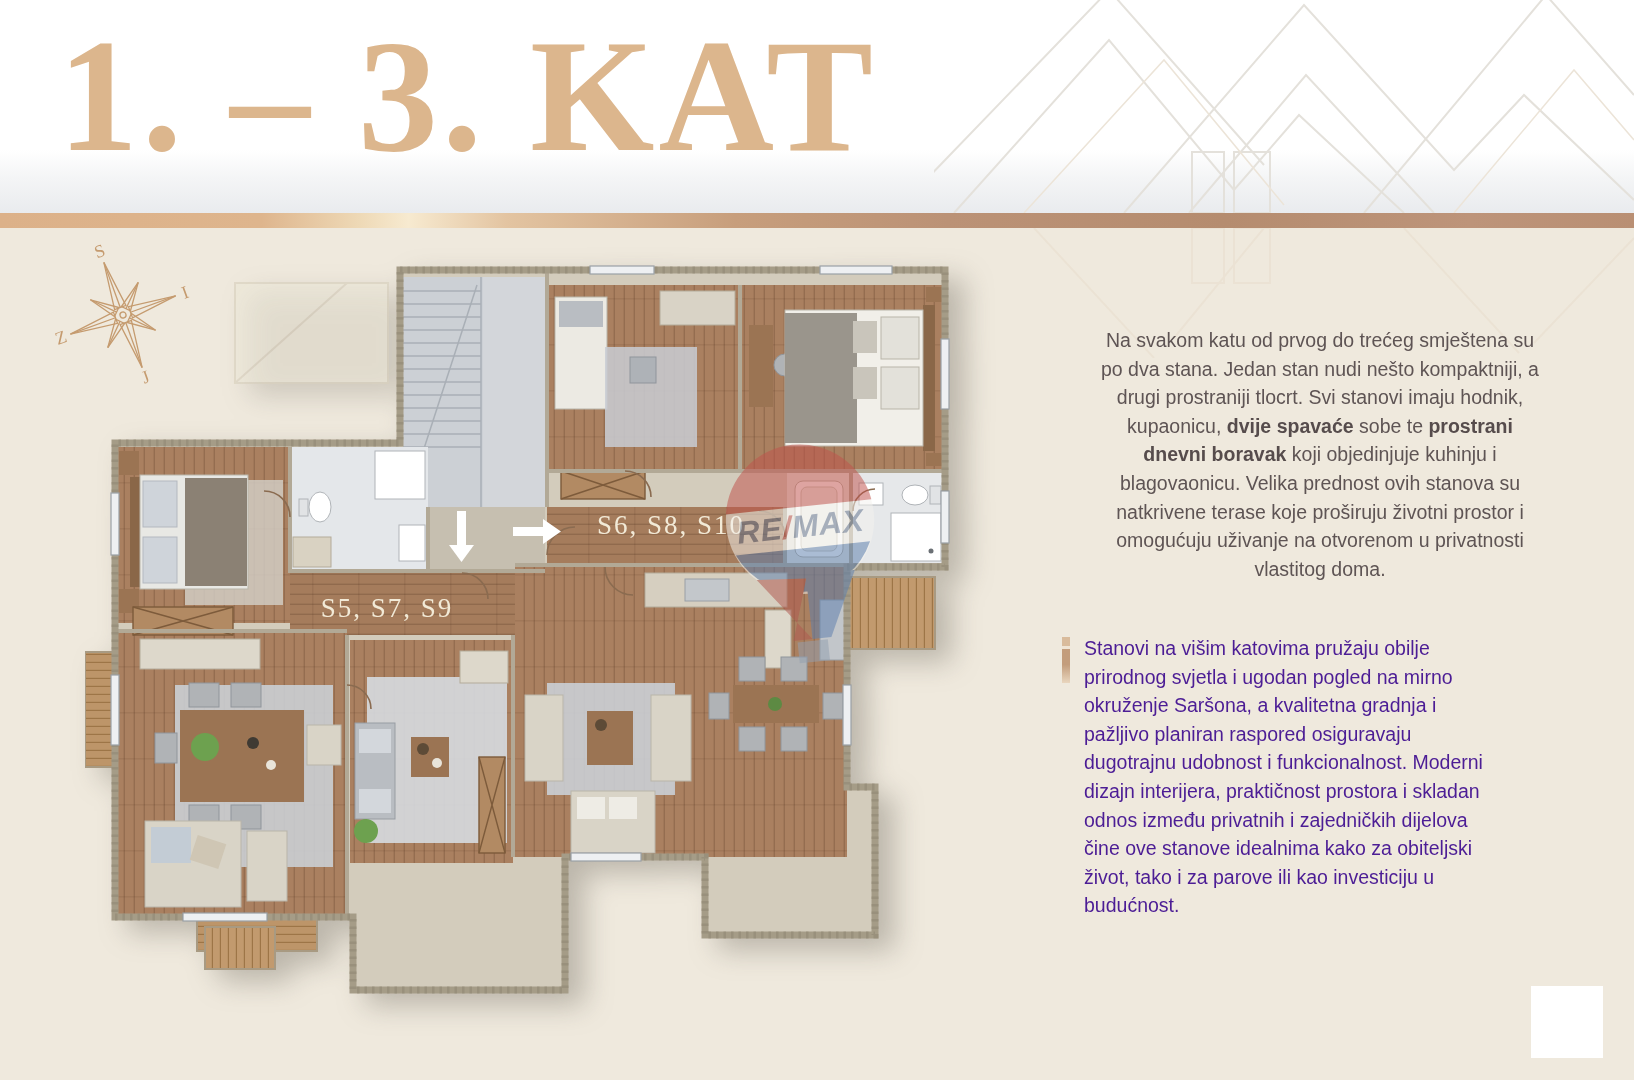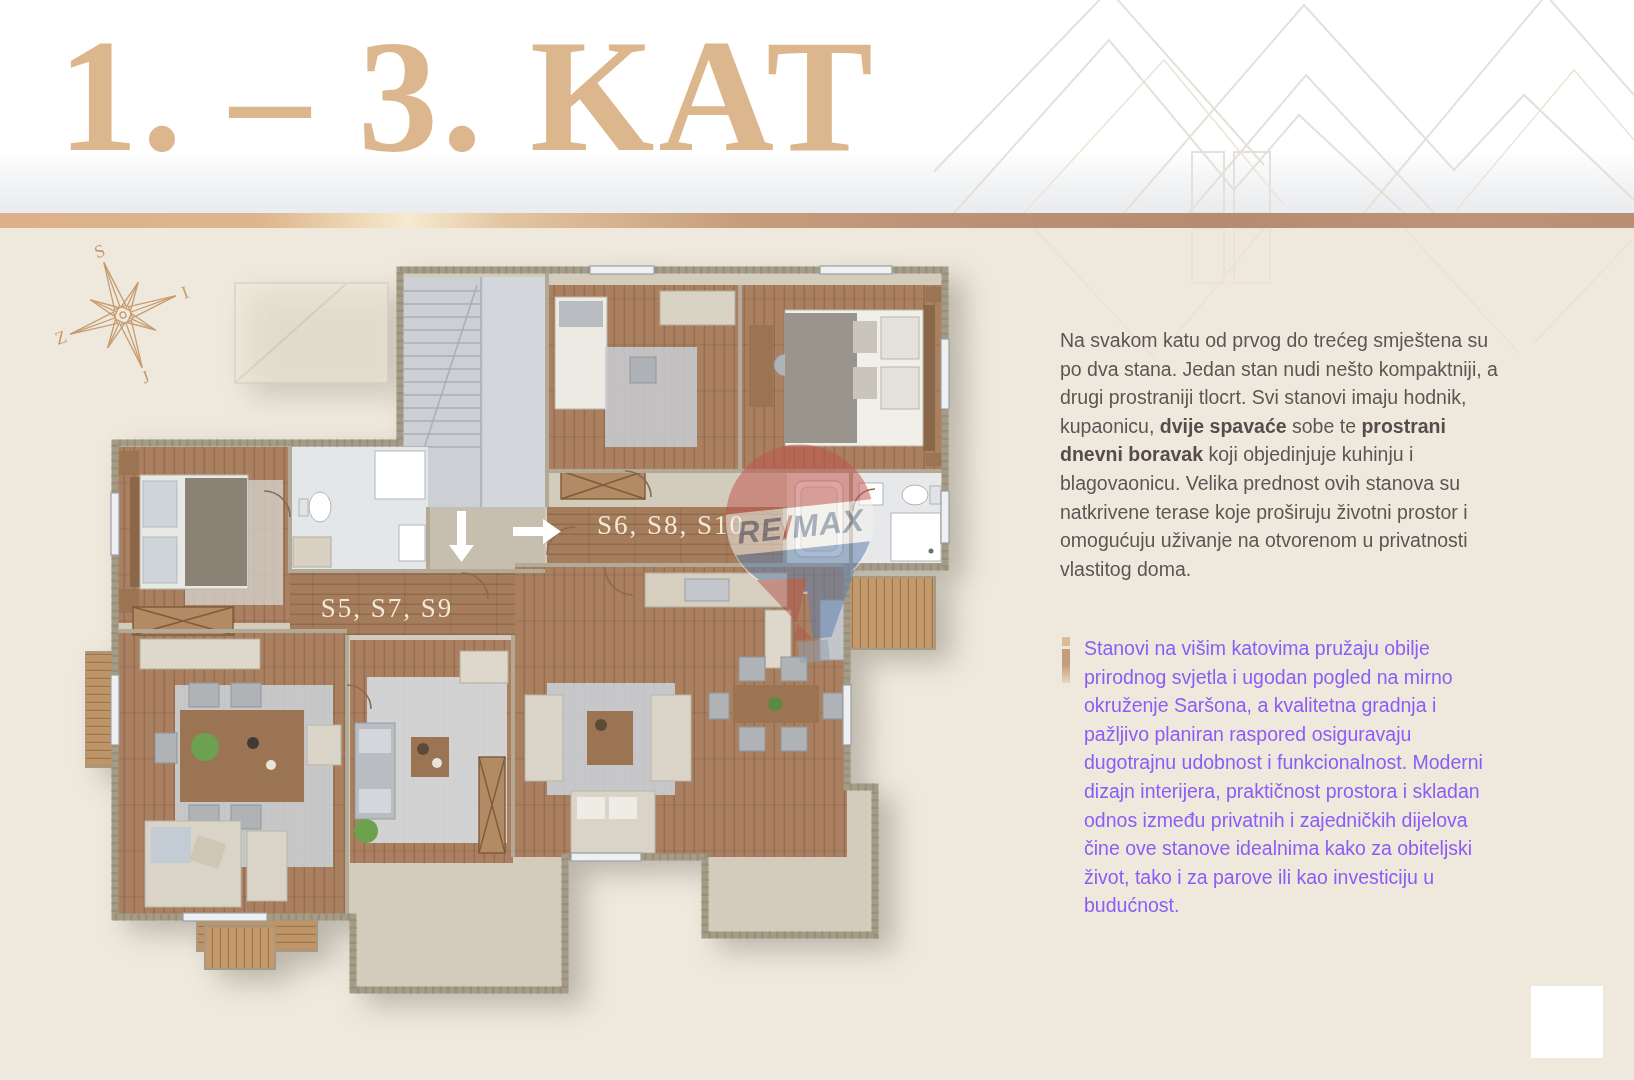--- a/index.html
+++ b/index.html
@@ -13,27 +13,27 @@
   .page-title{position:absolute;left:58px;top:4px;
               font-family:"Liberation Serif",serif;font-weight:700;
               font-size:160px;letter-spacing:4px;color:#dcb68d;white-space:nowrap;}
   .divider{position:absolute;left:0;top:213px;width:1634px;height:15px;
            background:linear-gradient(90deg,#dcb189 0%,#deb58d 16%,#eed9b6 22%,
              #f7ead0 25%,#e3c4a1 31%,#c79e7c 45%,#bb9276 58%,#b58c6f 75%,
              #bd947a 90%,#b98f73 100%);}
   .subpattern{position:absolute;right:0;top:228px;pointer-events:none;opacity:.55;}
 
   
-  .col{position:absolute;left:1060px;width:448px;color:#5e5454;
-       font-size:19.5px;line-height:28.6px;}
+  .col{position:absolute;left:1096px;width:448px;color:#5e5454;
+       font-size:19.5px;line-height:28.6px;text-align:center;}
   .col b,.col strong{font-weight:700;color:#564c4c;}
   .para2wrap{position:absolute;left:1060px;top:634px;width:432px;}
   .accent-bar{position:absolute;left:2px;top:3px;width:8px;height:46px;
       background:linear-gradient(#d9bb9b 0 9px,#f0e4d3 9px 12px,#c39d7c 12px 60%,#e9d6be 100%);}
-  .para2{margin-left:24px;color:#8b5cf6;font-size:19.5px;line-height:28.6px;}
+  .para2{margin-left:24px;color:#4c1d95;font-size:19.5px;line-height:28.6px;}
 
   
   .plan{position:absolute;left:85px;top:255px;
         filter:drop-shadow(16px 12px 14px rgba(105,100,90,.38));}
   .compass{position:absolute;left:48px;top:240px;}
   .corner-square{position:absolute;left:1531px;top:986px;width:72px;height:72px;
                  background:#ffffff;}
   text.planlabel{font-family:"Liberation Serif",serif;font-size:27px;
                  letter-spacing:2px;fill:#f2ead7;}
   .ctext{font-family:"Liberation Serif",serif;font-size:18px;fill:#c59b6f;}

